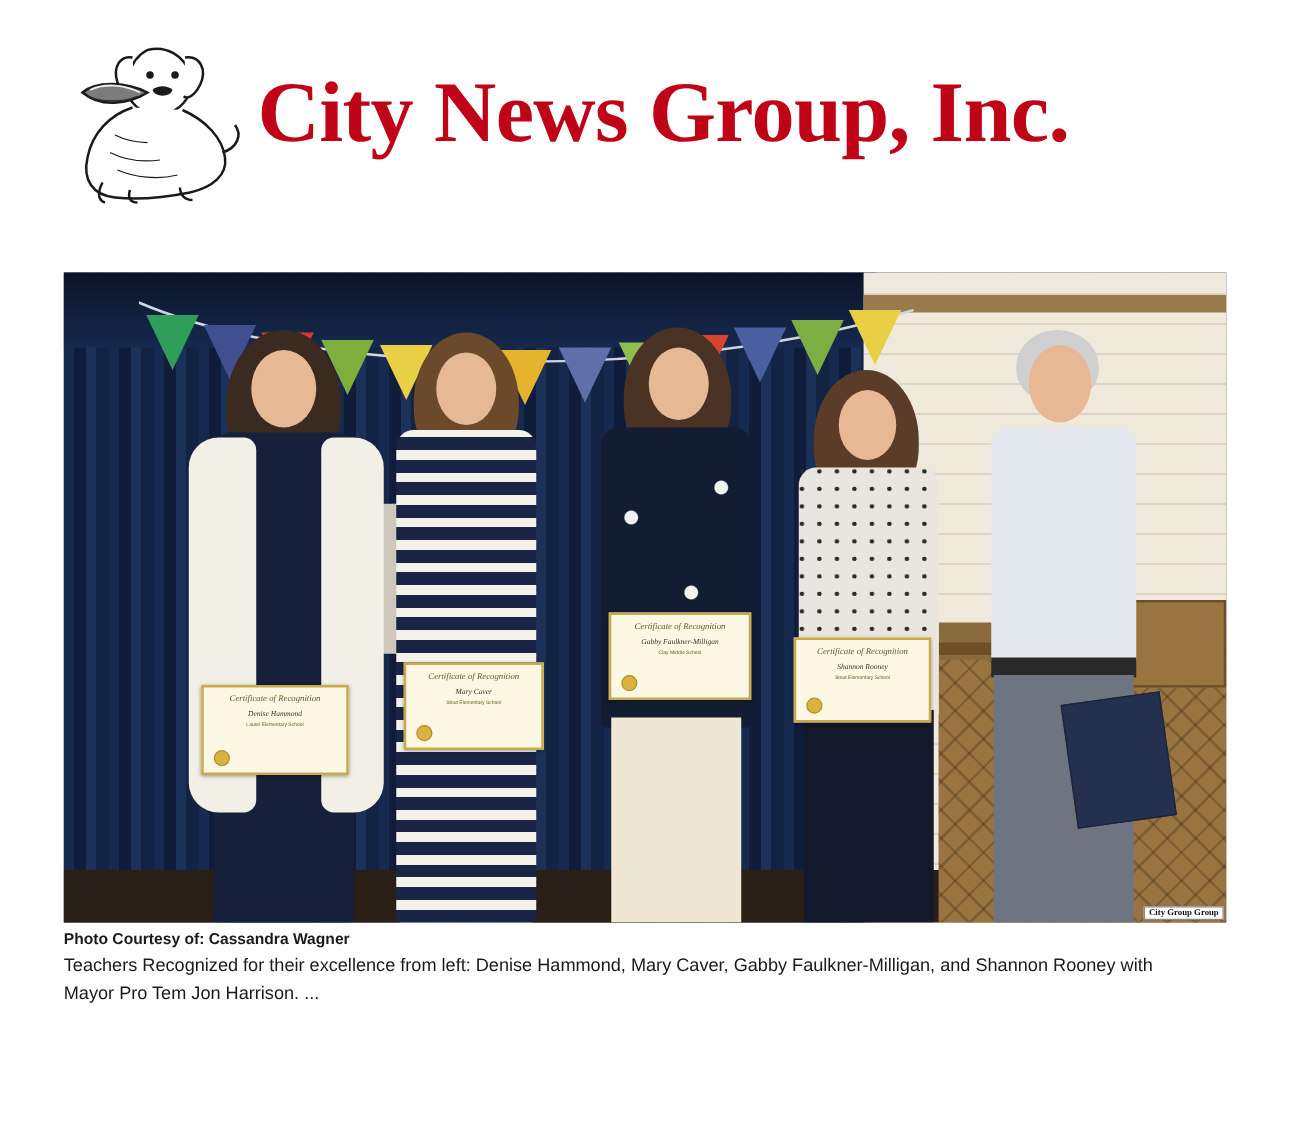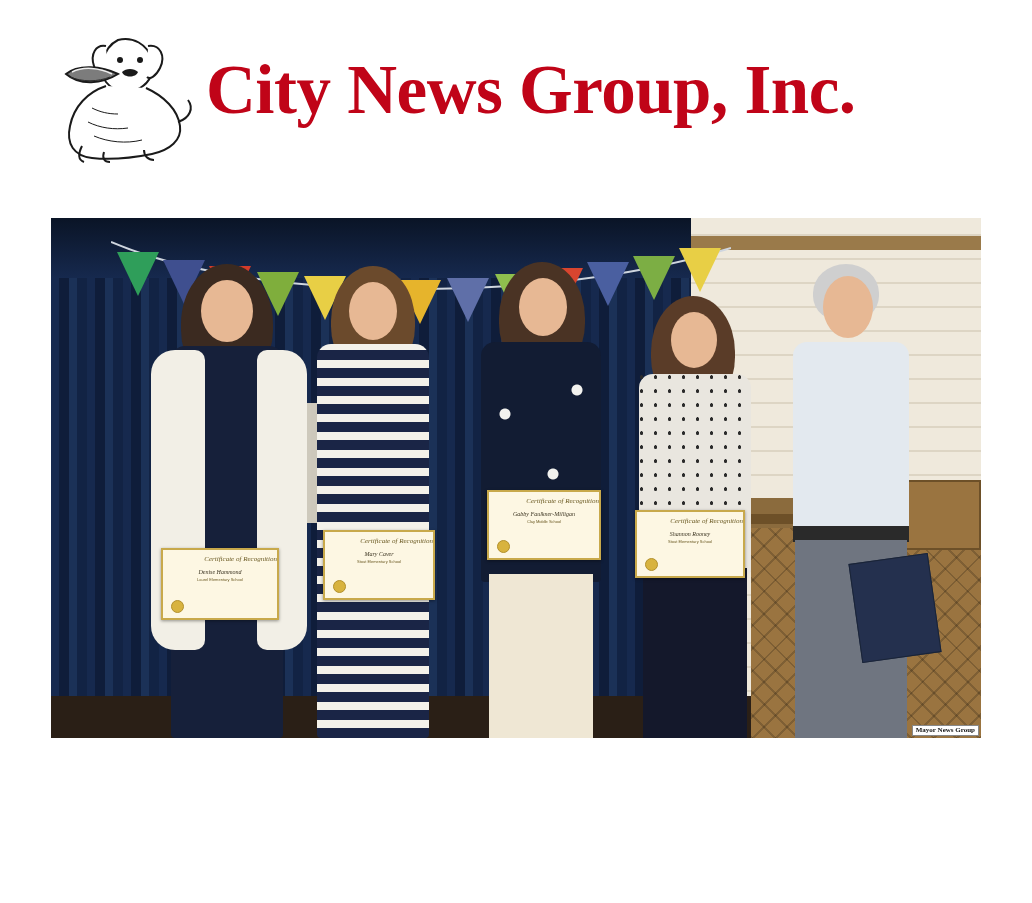--- a/index.html
+++ b/index.html
@@ -154,21 +154,21 @@
     background: #fdf7e3;
     border: 2px solid #c8a94b;
     box-shadow: 0 1px 3px rgba(0,0,0,0.4);
     overflow: hidden;
   }
   .cert .cert-t {
     font-family: "Liberation Serif", serif;
     font-style: italic;
     font-size: 7px;
     color: #6b5a23;
-    text-align: right;
+    text-align: center;
     margin-top: 5px;
   }
   .cert .cert-n {
     font-family: "Liberation Serif", serif;
     font-style: italic;
     font-size: 6px;
     color: #3a3320;
     text-align: center;
     margin-top: 6px;
   }
@@ -364,18 +364,22 @@
 
       <div class="person" style="left:700px; width:180px; height:480px;">
         <div class="hair" style="left:62px; top:6px; width:66px; height:58px; background:#cfcfcf;"></div>
         <div class="head" style="left:72px; top:18px; width:50px; height:62px;"></div>
         <div class="body" style="left:42px; top:84px; width:116px; height:190px; background:#e3e9ef;"></div>
         <div style="position:absolute;left:42px;top:268px;width:116px;height:16px;background:#2a2a2a;"></div>
         <div style="position:absolute;left:44px;top:282px;width:112px;height:198px;background:#6f7580;"></div>
         <div style="position:absolute;left:104px;top:300px;width:80px;height:100px;background:#24304e;transform:rotate(-8deg);border:1px solid #1a2437;"></div>
       </div>
 
-      <div class="photo-credit-tag">Mayor News Group</div>
+      <div class="photo-credit-tag">City Group Group</div>
     </div>
   </div>
 
+  <div class="caption-block">
+    <p class="photo-credit">Photo Courtesy of: Cassandra Wagner</p>
+    <p class="caption-text">Teachers Recognized for their excellence from left: Denise Hammond, Mary Caver, Gabby Faulkner-Milligan, and Shannon Rooney with Mayor Pro Tem Jon Harrison. ...</p>
+  </div>
 
 </div>
 
 </body></html>

